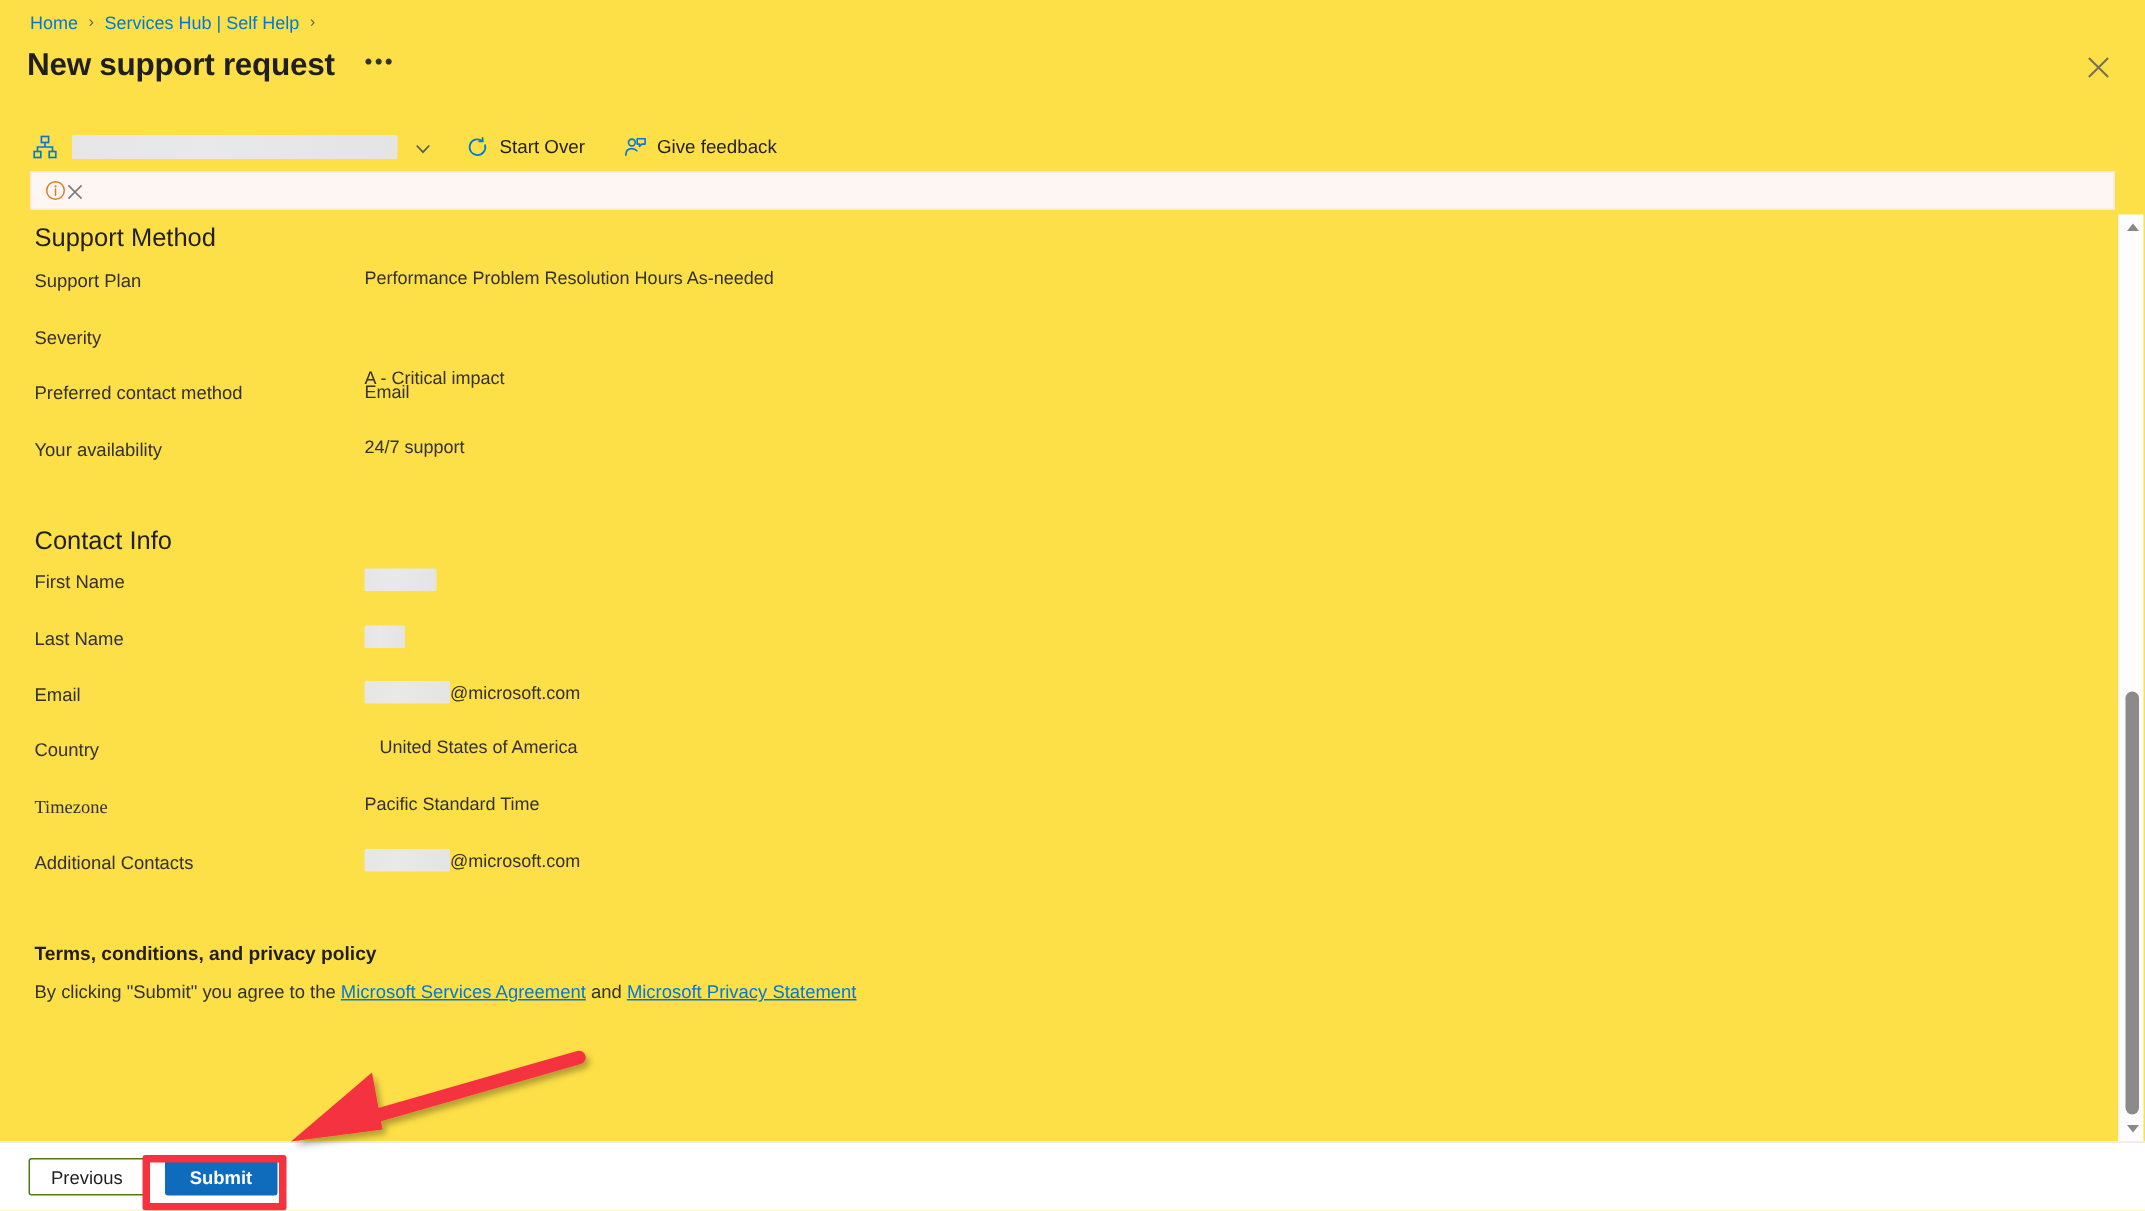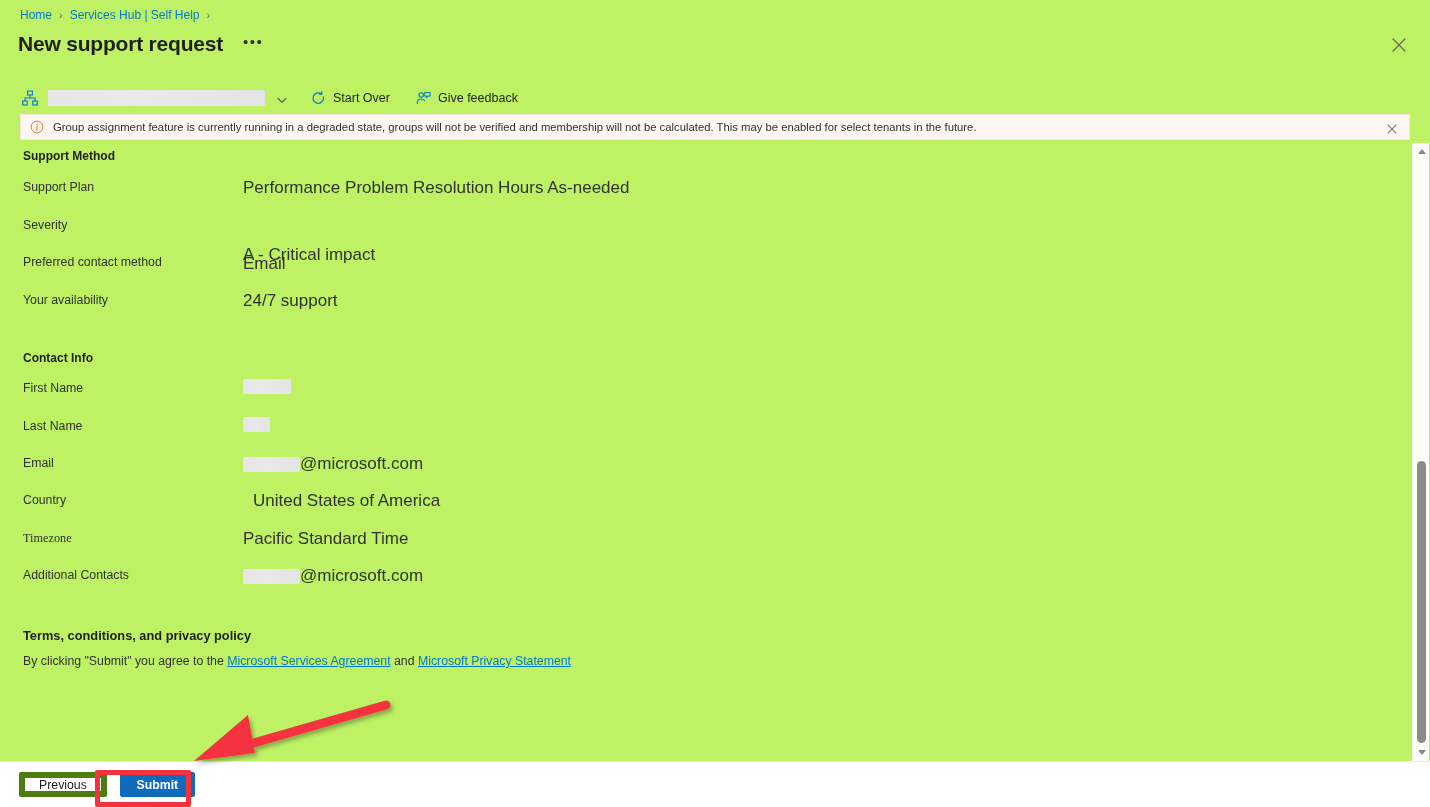--- a/index.html
+++ b/index.html
@@ -10,21 +10,21 @@
     overflow: hidden;
     background: #ffffff;
     font-family: "Liberation Sans", sans-serif;
     color: #323130;
     -webkit-font-smoothing: antialiased;
   }
   #root {
     position: relative;
     width: 1430px;
     height: 807px;
-    background: #bef264;
+    background: #fde047;
   }
 
   
   .breadcrumb {
     position: absolute;
     left: 20px; top: 7px;
     display: flex;
     align-items: center;
     font-size: 12px;
     line-height: 16px;
@@ -163,36 +163,36 @@
   .content {
     position: absolute;
     left: 0; top: 0;
     width: 1412px;
     padding: 0;
   }
 
   .section-head {
     position: absolute;
     left: 23px;
-    font-size: 12px;
-    font-weight: 700;
+    font-size: 17px;
+    font-weight: 400;
     color: #201f1e;
     white-space: nowrap;
   }
   .frow-label {
     position: absolute;
     left: 23px;
     font-size: 12.3px;
     color: #323130;
     white-space: nowrap;
   }
   .frow-value {
     position: absolute;
     left: 243px;
-    font-size: 17px;
+    font-size: 12px;
     color: #323130;
     white-space: nowrap;
     display: flex;
     align-items: center;
   }
   .v-redact { height: 15px; }
 
   .terms-head {
     position: absolute;
     left: 23px;
@@ -268,21 +268,21 @@
     font-family: "Liberation Sans", sans-serif;
     border-radius: 2px;
     cursor: pointer;
     display: inline-flex;
     align-items: center;
     justify-content: center;
     padding: 0 14px;
   }
   .btn-secondary {
     background: #ffffff;
-    border: 6px solid #4d7c0f;
+    border: 1px solid #4d7c0f;
     color: #201f1e;
   }
   .btn-primary {
     background: #0f6cbd;
     border: 1px solid #0f6cbd;
     color: #ffffff;
     font-weight: 600;
     margin-left: 13px;
   }
 
@@ -367,21 +367,20 @@
   </div>
 
   <div class="banner">
     <span class="banner-icon">
       <svg viewBox="0 0 16 16" width="14" height="14" aria-hidden="true">
         <circle cx="8" cy="8" r="6.7" fill="none" stroke="#d87b2a" stroke-width="1.1"></circle>
         <circle cx="8" cy="4.8" r="0.85" fill="#d87b2a"></circle>
         <path d="M8 6.9 L8 11.6" stroke="#d87b2a" stroke-width="1.2" stroke-linecap="round"></path>
       </svg>
     </span>
-    <span class="banner-text">Group assignment feature is currently running in a degraded state, groups will not be verified and membership will not be calculated. This may be enabled for select tenants in the future.</span>
     <span class="banner-close">
       <svg viewBox="0 0 12 12" width="12" height="12" aria-hidden="true">
         <path d="M1.6 1.6 L10.4 10.4 M10.4 1.6 L1.6 10.4" stroke="#605e5c" stroke-width="1.1" fill="none"></path>
       </svg>
     </span>
   </div>
 
   <div class="scroll-region">
     <div class="content">
 

